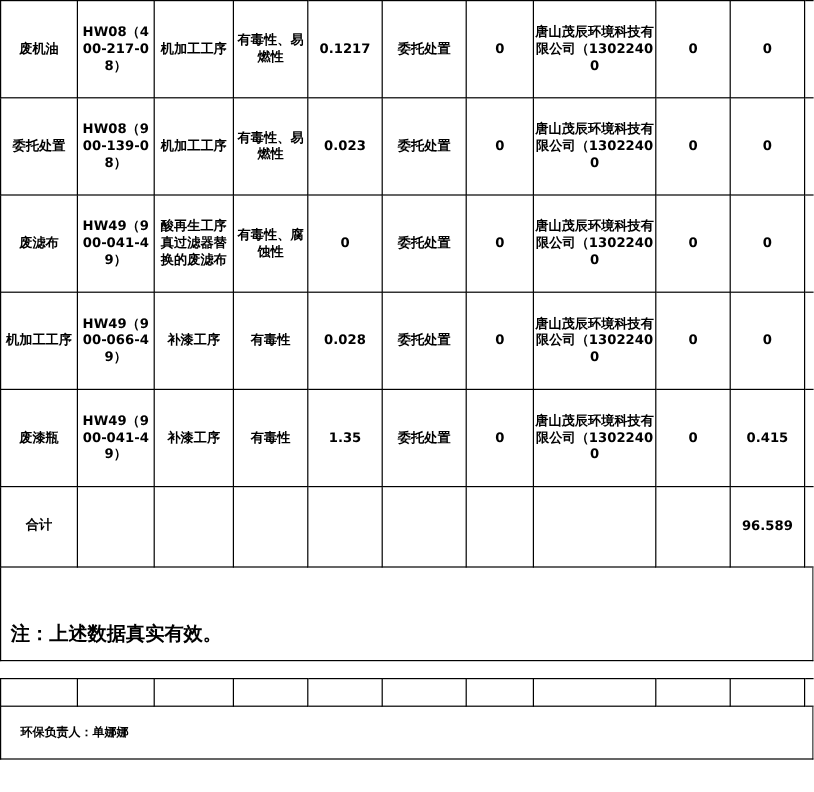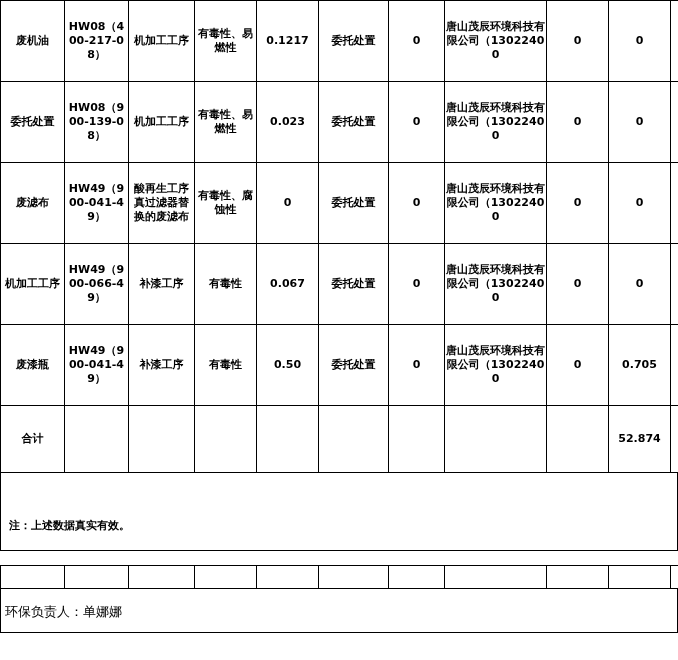--- a/index.html
+++ b/index.html
@@ -60,21 +60,21 @@
     border-left: 1px solid #000000;
     border-right: 1px solid #000000;
     border-bottom: 1px solid #000000;
     box-sizing: border-box;
   }
   .note-text {
     position: absolute;
     left: 8px;
     top: 45px;
     font-weight: bold;
-    font-size: 11px;
+    font-size: 16px;
     white-space: nowrap;
   }
   .spacer-band {
     width: 678px;
     height: 14px;
     background: #ffffff;
   }
   table.footer {
     border-collapse: collapse;
     table-layout: fixed;
@@ -89,24 +89,24 @@
     position: relative;
     width: 678px;
     height: 44px;
     border-left: 1px solid #000000;
     border-right: 1px solid #000000;
     border-bottom: 1px solid #000000;
     box-sizing: border-box;
   }
   .sig-text {
     position: absolute;
-    left: 4px;
+    left: 16px;
     top: 14px;
-    font-weight: normal;
-    font-size: 13px;
+    font-weight: bold;
+    font-size: 10px;
     white-space: nowrap;
   }
 </style>
 </head>
 <body>
 
 <div class="sheet">
 
   <table class="grid">
     <colgroup>
@@ -160,52 +160,52 @@
         <td>唐山茂辰环境科技有限公司（13022400</td>
         <td>0</td>
         <td>0</td>
         <td>0</td>
       </tr>
       <tr class="waste-row">
         <td>机加工工序</td>
         <td>HW49（900-066-49）</td>
         <td>补漆工序</td>
         <td>有毒性</td>
-        <td>0.067</td>
+        <td>0.028</td>
         <td>委托处置</td>
         <td>0</td>
         <td>唐山茂辰环境科技有限公司（13022400</td>
         <td>0</td>
         <td>0</td>
         <td>0</td>
       </tr>
       <tr class="waste-row">
         <td>废漆瓶</td>
         <td>HW49（900-041-49）</td>
         <td>补漆工序</td>
         <td>有毒性</td>
-        <td>0.50</td>
-        <td>委托处置</td>
-        <td>0</td>
-        <td>唐山茂辰环境科技有限公司（13022400</td>
-        <td>0</td>
-        <td>0.705</td>
+        <td>1.35</td>
+        <td>委托处置</td>
+        <td>0</td>
+        <td>唐山茂辰环境科技有限公司（13022400</td>
+        <td>0</td>
+        <td>0.415</td>
         <td>1.185</td>
       </tr>
       <tr class="total-row">
         <td class="label">合计</td>
         <td></td>
         <td></td>
         <td></td>
         <td></td>
         <td></td>
         <td></td>
         <td></td>
         <td></td>
-        <td>52.874</td>
+        <td>96.589</td>
         <td>57.5483</td>
       </tr>
     </tbody>
   </table>
 
   <div class="note-band">
     <div class="note-text">注：上述数据真实有效。</div>
   </div>
 
   <div class="spacer-band"></div>

